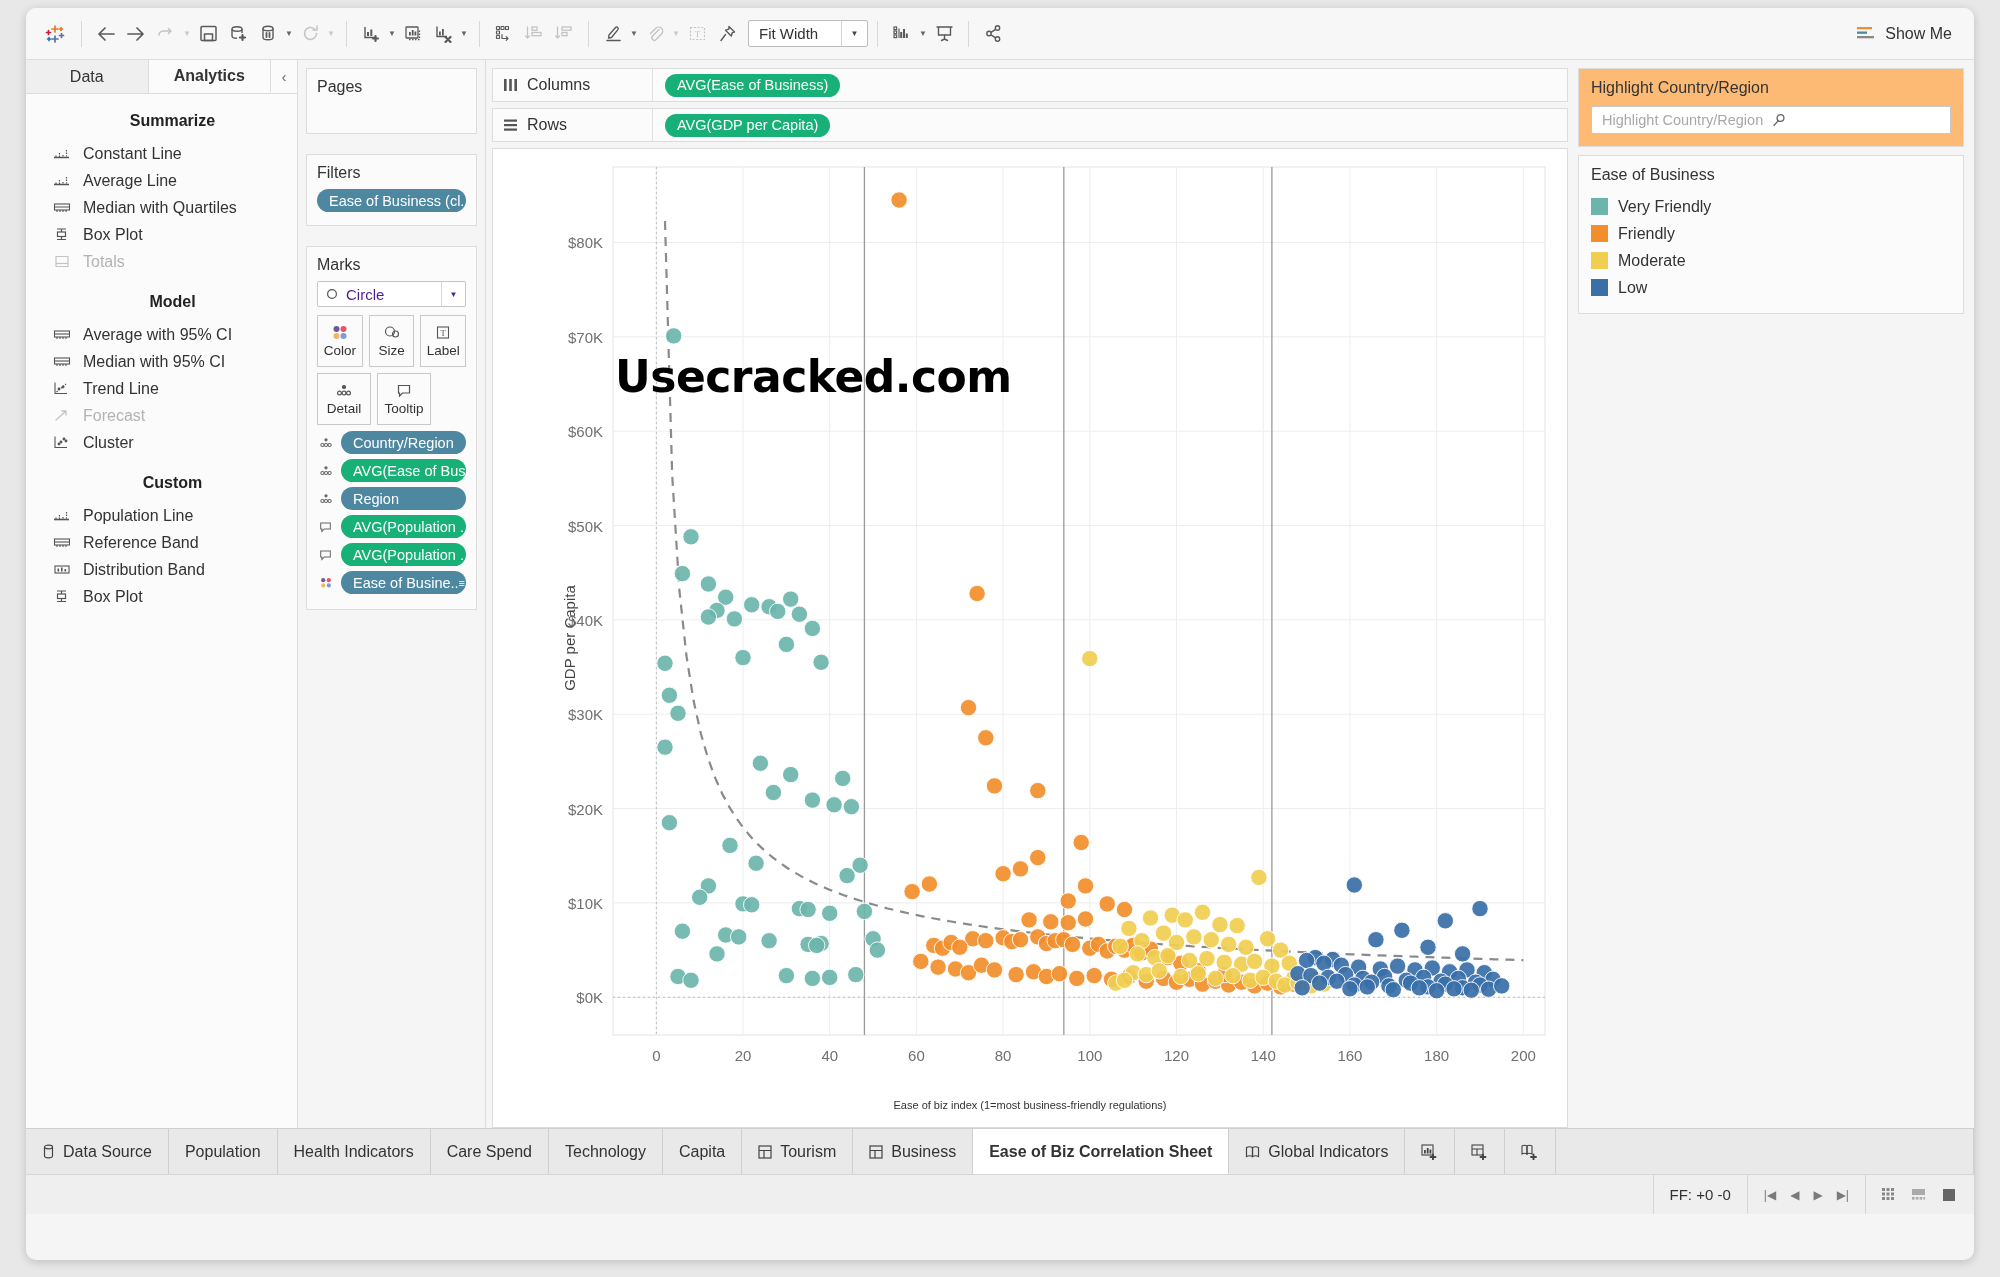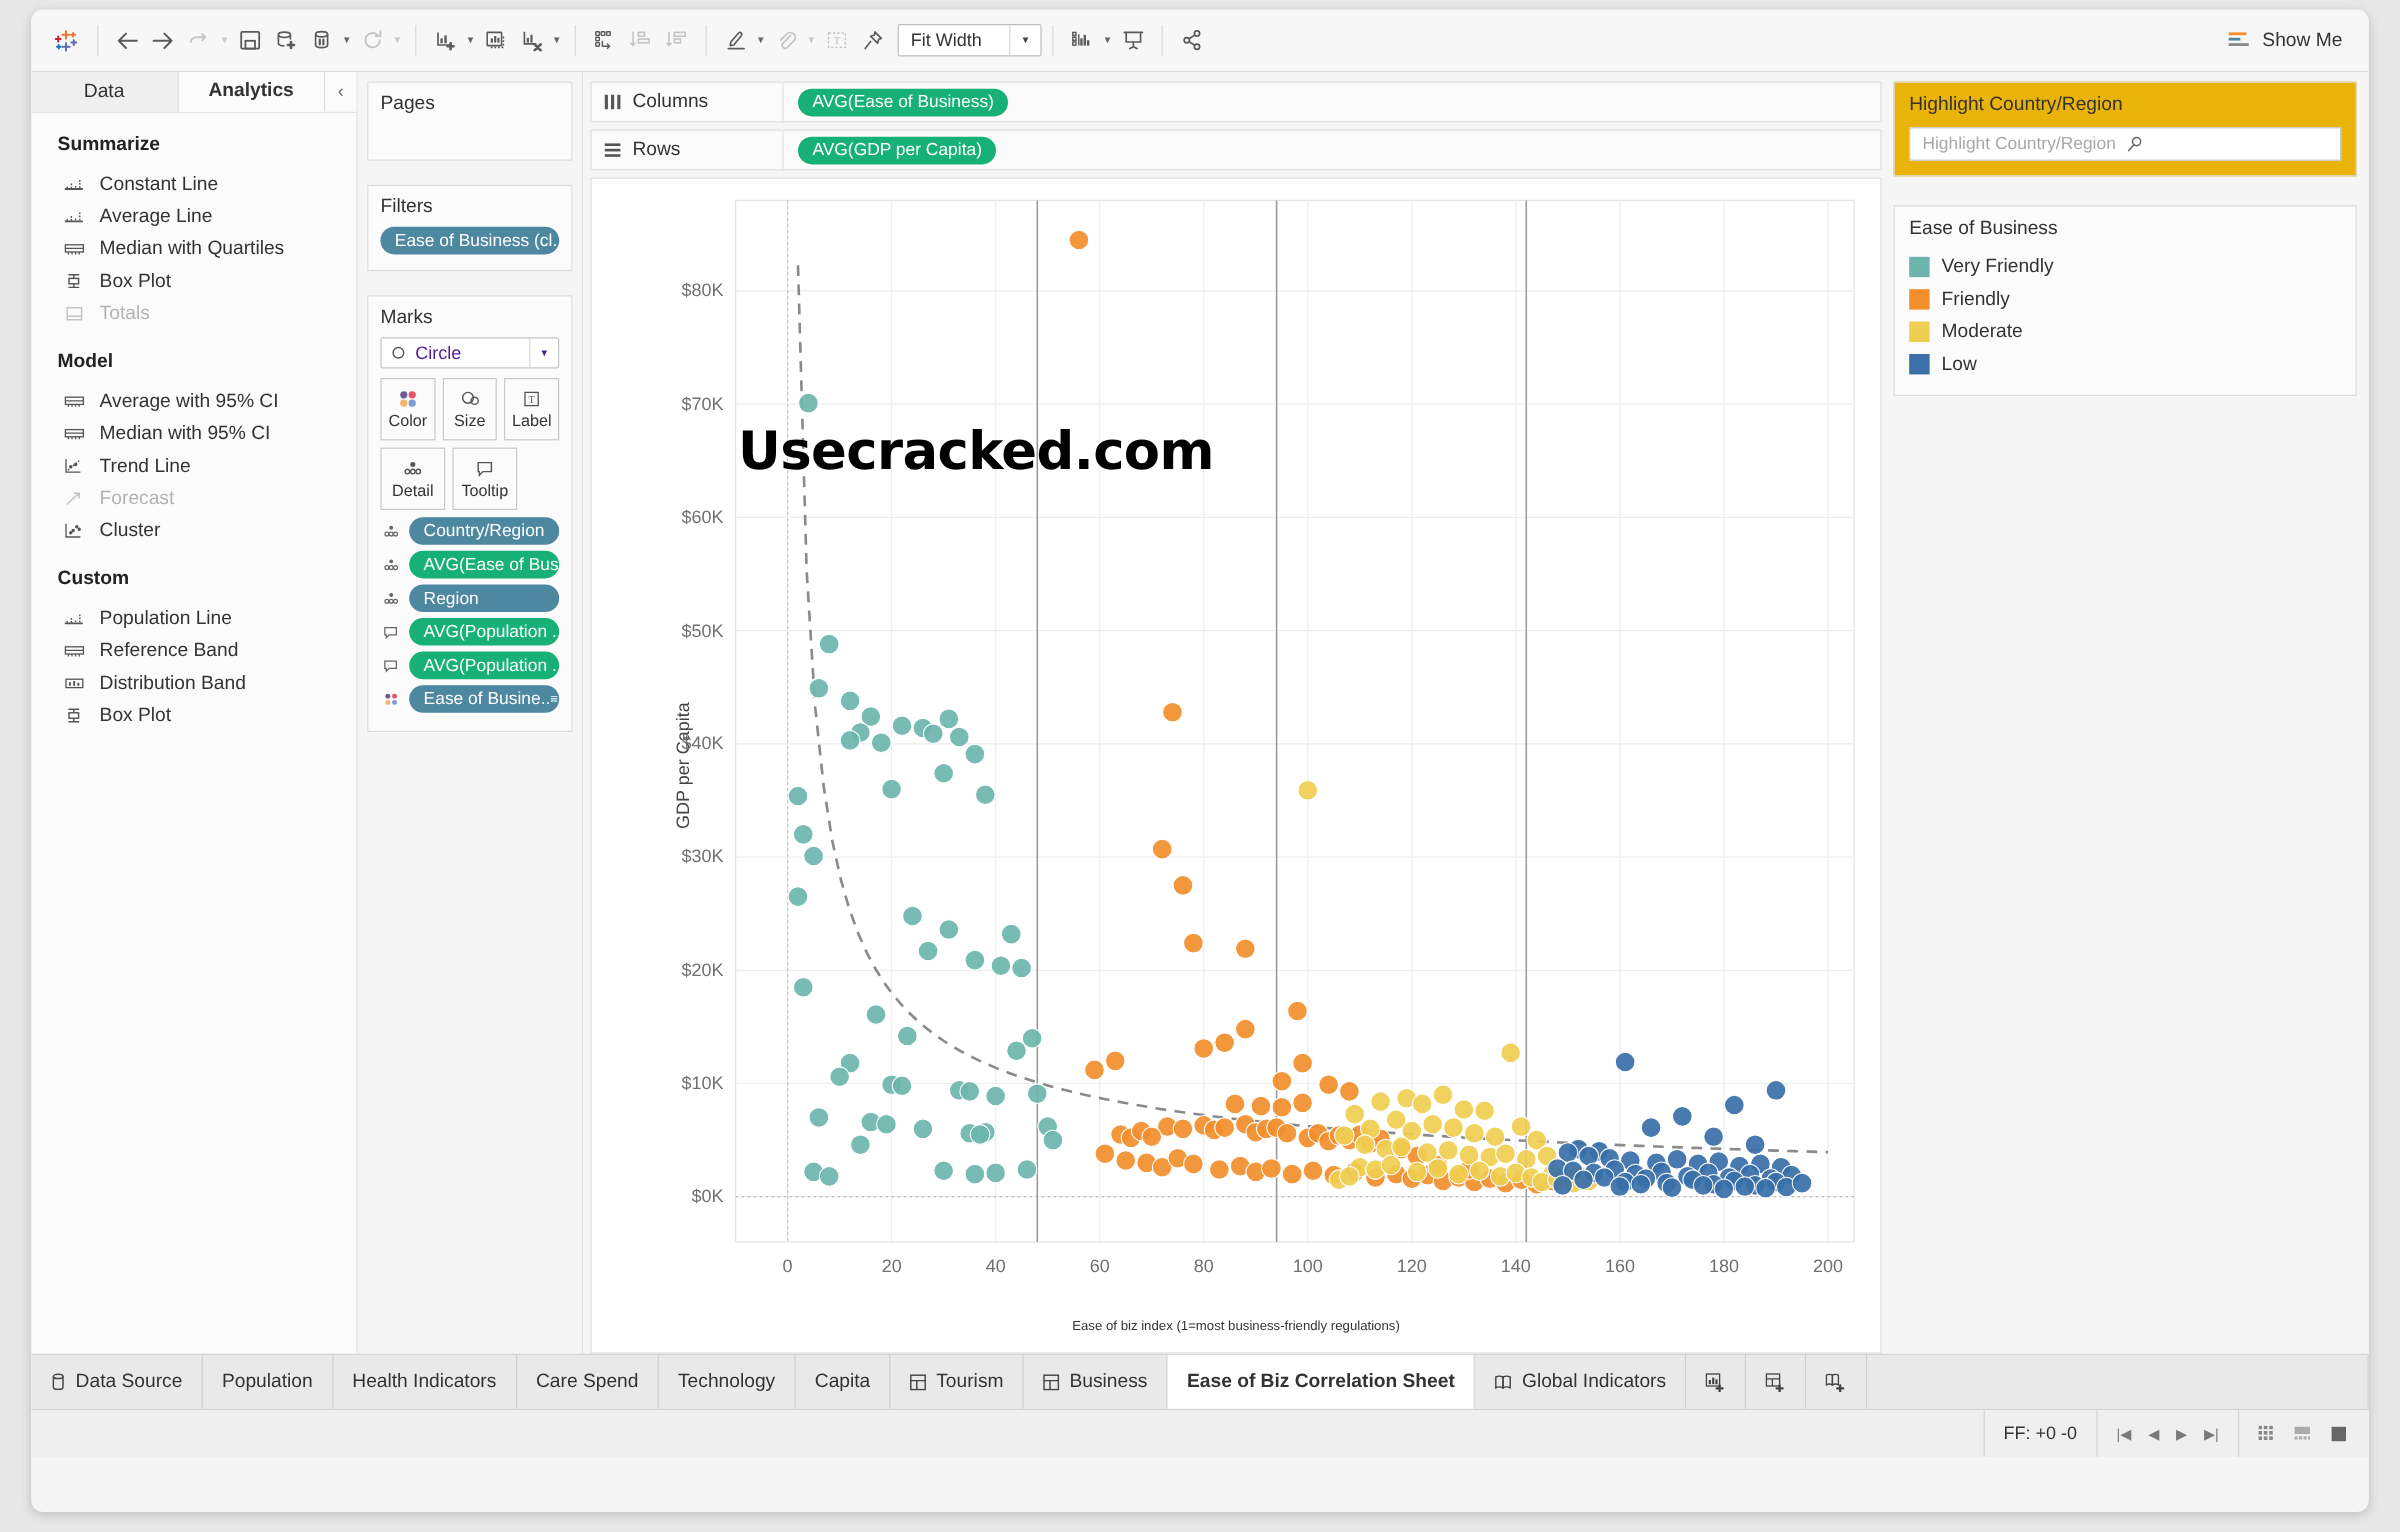--- a/index.html
+++ b/index.html
@@ -64,21 +64,21 @@
   .tab {
     flex:1; display:flex; align-items:center; justify-content:center;
     font-size:16px; color:#333; cursor:pointer; background:#efefef;
     border-right:1px solid #dcdcdc;
   }
   .tab.act { background:#fbfbfb; font-weight:bold; border-bottom:1px solid #fbfbfb; }
   .collapse {
     width:26px; display:flex; align-items:center; justify-content:center;
     color:#666; font-size:15px; cursor:pointer; background:#fbfbfb;
   }
-  .sect-title { font-size:16px; font-weight:bold; color:#222; padding:18px 0 10px 22px; }
+  .sect-title { font-size:16px; font-weight:bold; color:#222; padding:18px 0 10px 22px;text-align:center; }
   .ana-item {
     display:flex; align-items:center; gap:12px; padding:3px 0 3px 26px;
     font-size:16px; color:#333; cursor:pointer; height:27px;
   }
   .ana-item.dis { color:#b3b3b3; cursor:default; }
   .ic { width:19px; height:17px; display:flex; align-items:center; justify-content:center; color:#555; }
   .ana-item.dis .ic { color:#c4c4c4; }
 
   
   .shelf-col { width:188px; background:#f5f5f5; padding:8px 8px 0 8px; border-right:1px solid #dedede;}
@@ -144,21 +144,21 @@
   }
   .ytick { position:absolute; right:0; transform:translateY(-50%); font-size:15px; color:#707070; }
   .xtick { position:absolute; top:4px; transform:translateX(-50%); font-size:15px; color:#707070; }
   .reflabel {
     position:absolute; font-size:14px; color:#707070; white-space:nowrap;
     transform-origin:left top; transform:rotate(-90deg);
   }
 
   
   .right { width:400px; background:#f5f5f5; padding:8px 10px 0 4px; }
-  .hl-card { background:#eab308; border:1px solid #dcdcdc; padding:10px 12px 12px 12px; margin-bottom:24px;}
+  .hl-card { background:#fdba74; border:1px solid #dcdcdc; padding:10px 12px 12px 12px; margin-bottom:8px;}
   .hl-title { font-size:16px; color:#333; margin-bottom:9px; }
   .hl-input {
     height:28px; border:1px solid #c6c6c6; background:#fff; display:flex;
     align-items:center; padding:0 8px 0 10px; font-size:14.5px; color:#a8a8a8;
   }
   .hl-input span { flex:1; }
   .lg-card { background:#fbfbfb; border:1px solid #dcdcdc; padding:10px 12px 12px 12px; }
   .lg-title { font-size:16px; color:#333; margin-bottom:9px; }
   .lg-row { display:flex; align-items:center; gap:10px; height:27px; cursor:pointer; font-size:16px; color:#333;}
   .sw { width:17px; height:17px; flex:0 0 17px; }

